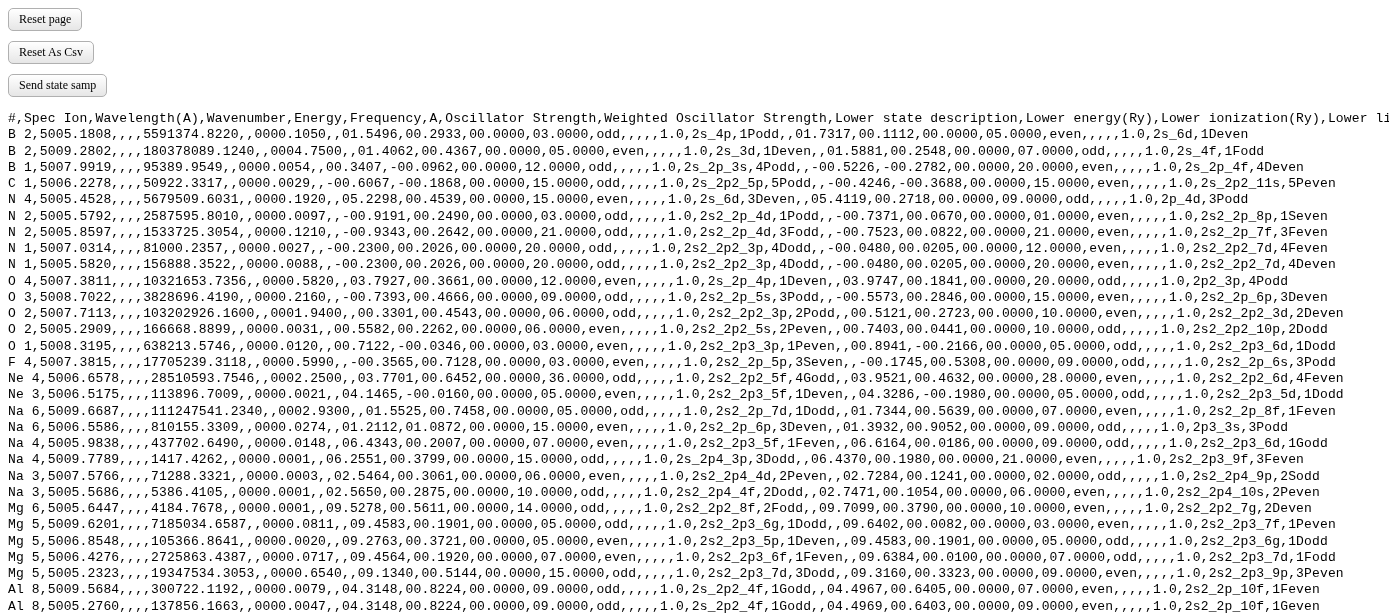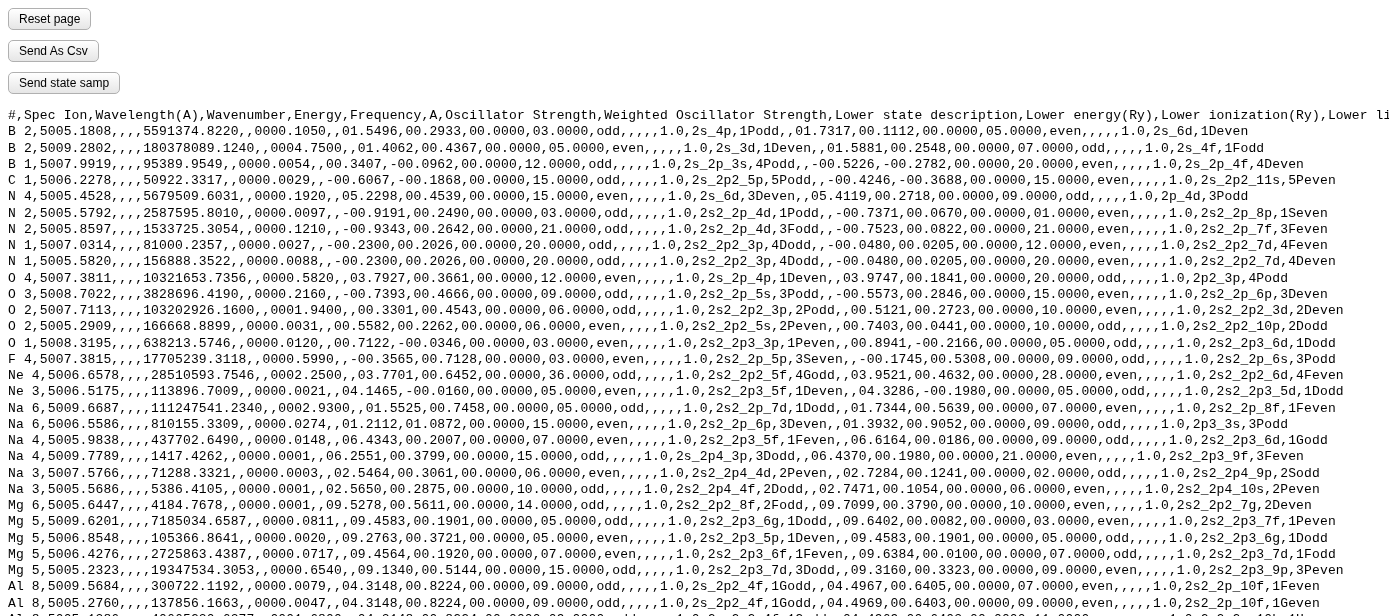--- a/index.html
+++ b/index.html
@@ -6,21 +6,21 @@
       margin: 8px;
       font-family: Arial, sans-serif;
       font-size: 13px;
       background: #fff;
       color: #000;
     }
     .button-group {
       margin-bottom: 4px;
     }
     button {
-      font-family: Liberation Sans, sans-serif;
+      font-family: Liberation Serif, serif;
       font-size: 12px;
       padding: 3px 10px;
       background: linear-gradient(to bottom, #ffffff, #e6e6e6);
       border: 1px solid #b0b0b0;
       border-radius: 5px;
       cursor: pointer;
       margin-bottom: 6px;
     }
     pre {
       font-family: "Courier New", Courier, monospace;
@@ -31,21 +31,21 @@
       letter-spacing: 0.15px;
     }
   </style>
 </head>
 <body>
 
 <div class="button-group">
   <button>Reset page</button>
 </div>
 <div class="button-group">
-  <button>Send As Csv</button>
+  <button>Reset As Csv</button>
 </div>
 <div class="button-group">
   <button>Send state samp</button>
 </div>
 
 <pre id="csv-output">#,Spec Ion,Wavelength(A),Wavenumber,Energy,Frequency,A,Oscillator Strength,Weighted Oscillator Strength,Lower state description,Lower energy(Ry),Lower ionization(Ry),Lower li
 B 2,5005.1808,,,,5591374.8220,,0000.1050,,01.5496,00.2933,00.0000,03.0000,odd,,,,,1.0,2s_4p,1Podd,,01.7317,00.1112,00.0000,05.0000,even,,,,,1.0,2s_6d,1Deven
 B 2,5009.2802,,,,180378089.1240,,0004.7500,,01.4062,00.4367,00.0000,05.0000,even,,,,,1.0,2s_3d,1Deven,,01.5881,00.2548,00.0000,07.0000,odd,,,,,1.0,2s_4f,1Fodd
 B 1,5007.9919,,,,95389.9549,,0000.0054,,00.3407,-00.0962,00.0000,12.0000,odd,,,,,1.0,2s_2p_3s,4Podd,,-00.5226,-00.2782,00.0000,20.0000,even,,,,,1.0,2s_2p_4f,4Deven
 C 1,5006.2278,,,,50922.3317,,0000.0029,,-00.6067,-00.1868,00.0000,15.0000,odd,,,,,1.0,2s_2p2_5p,5Podd,,-00.4246,-00.3688,00.0000,15.0000,even,,,,,1.0,2s_2p2_11s,5Peven

